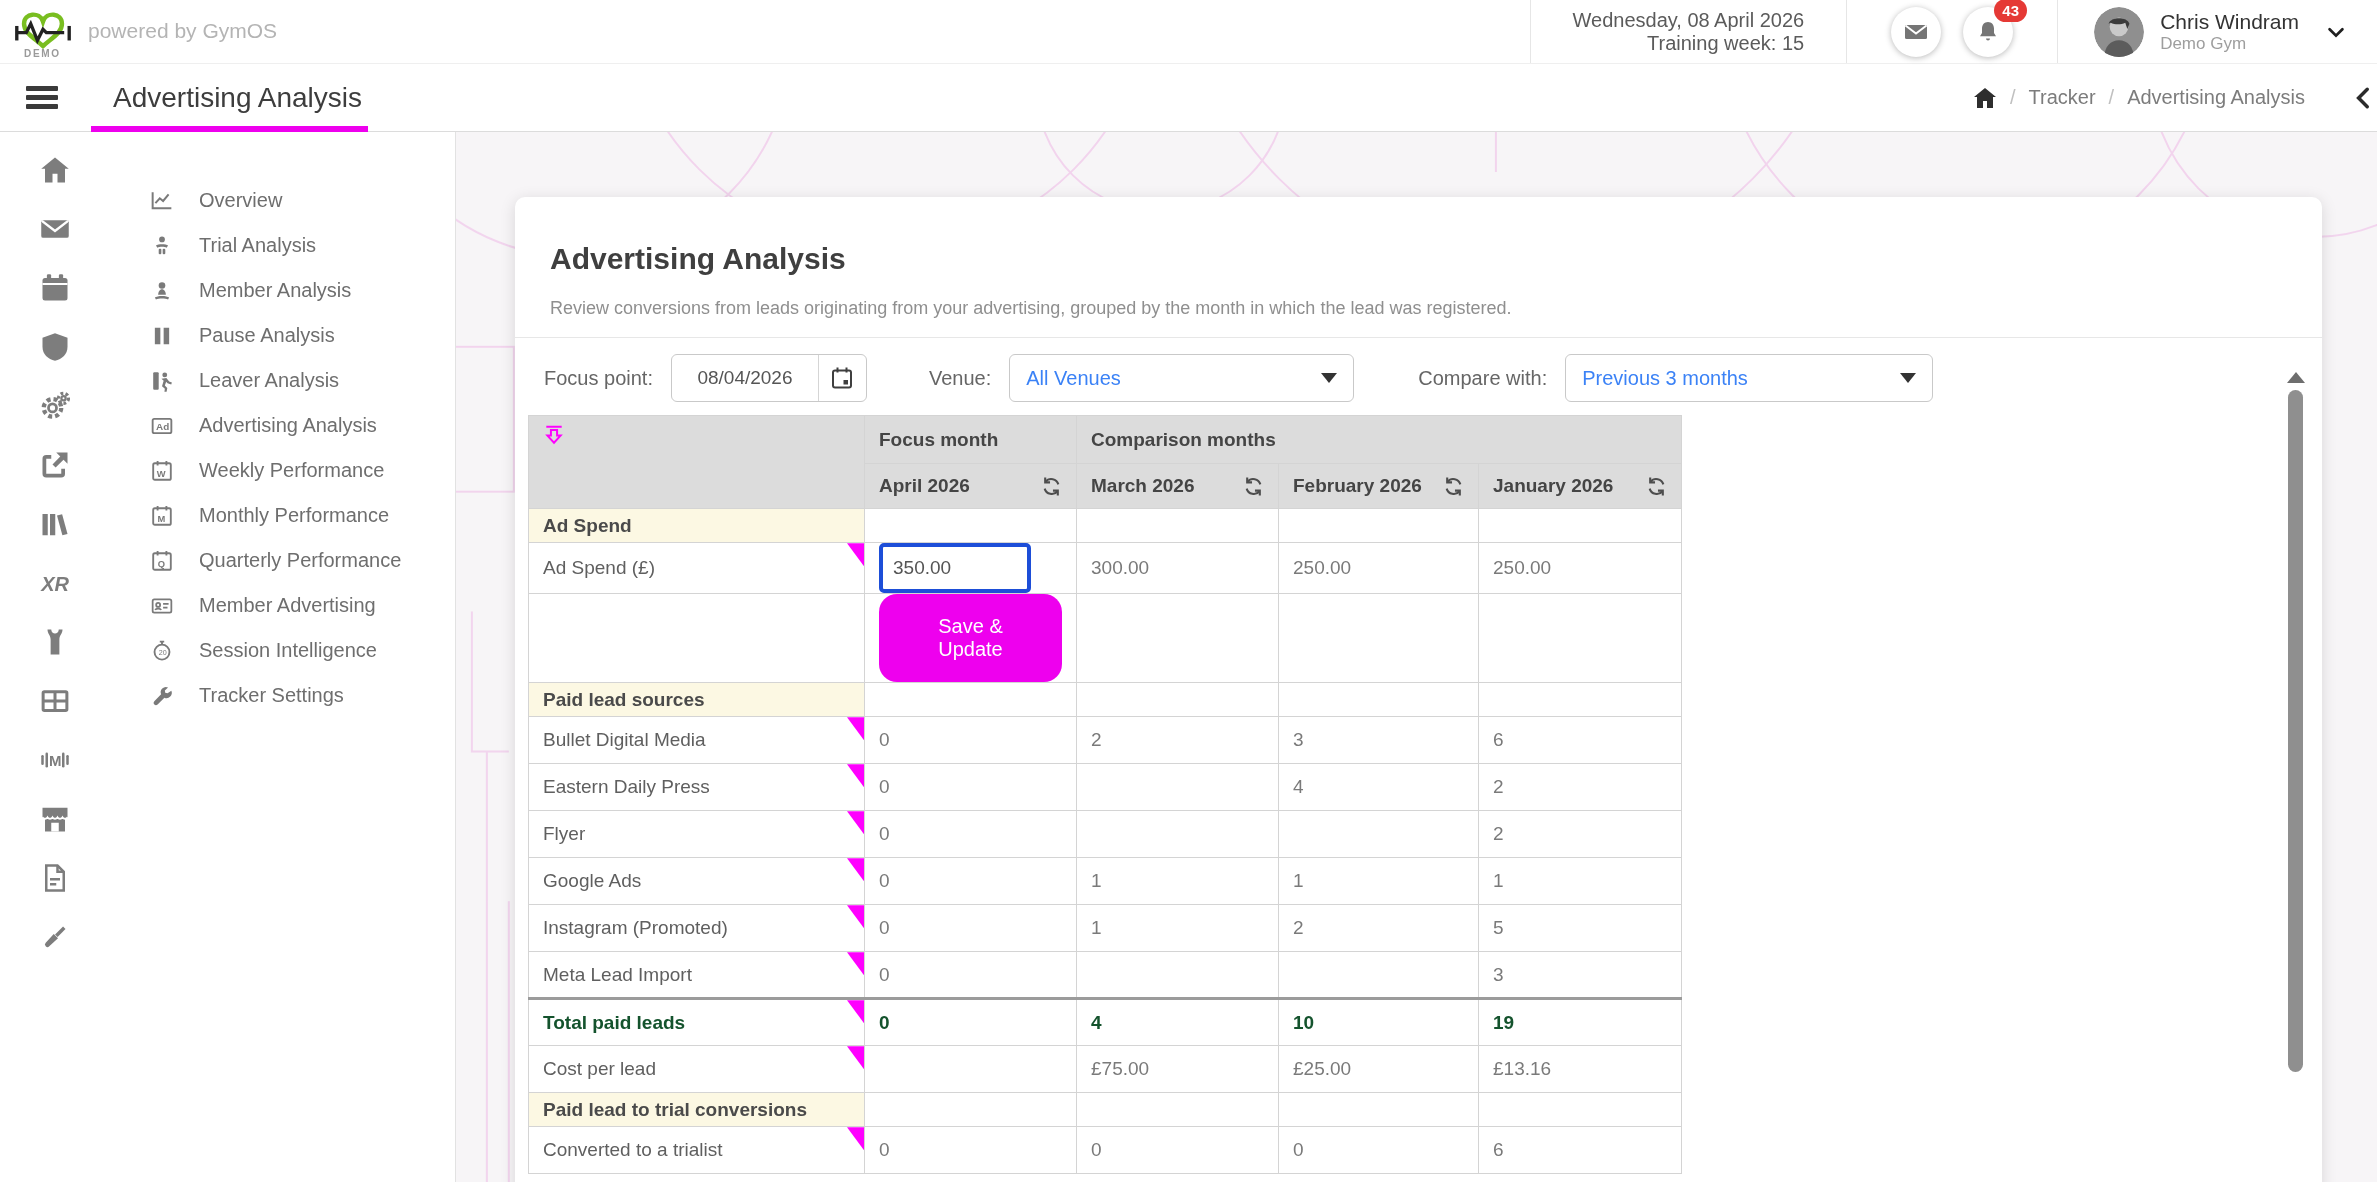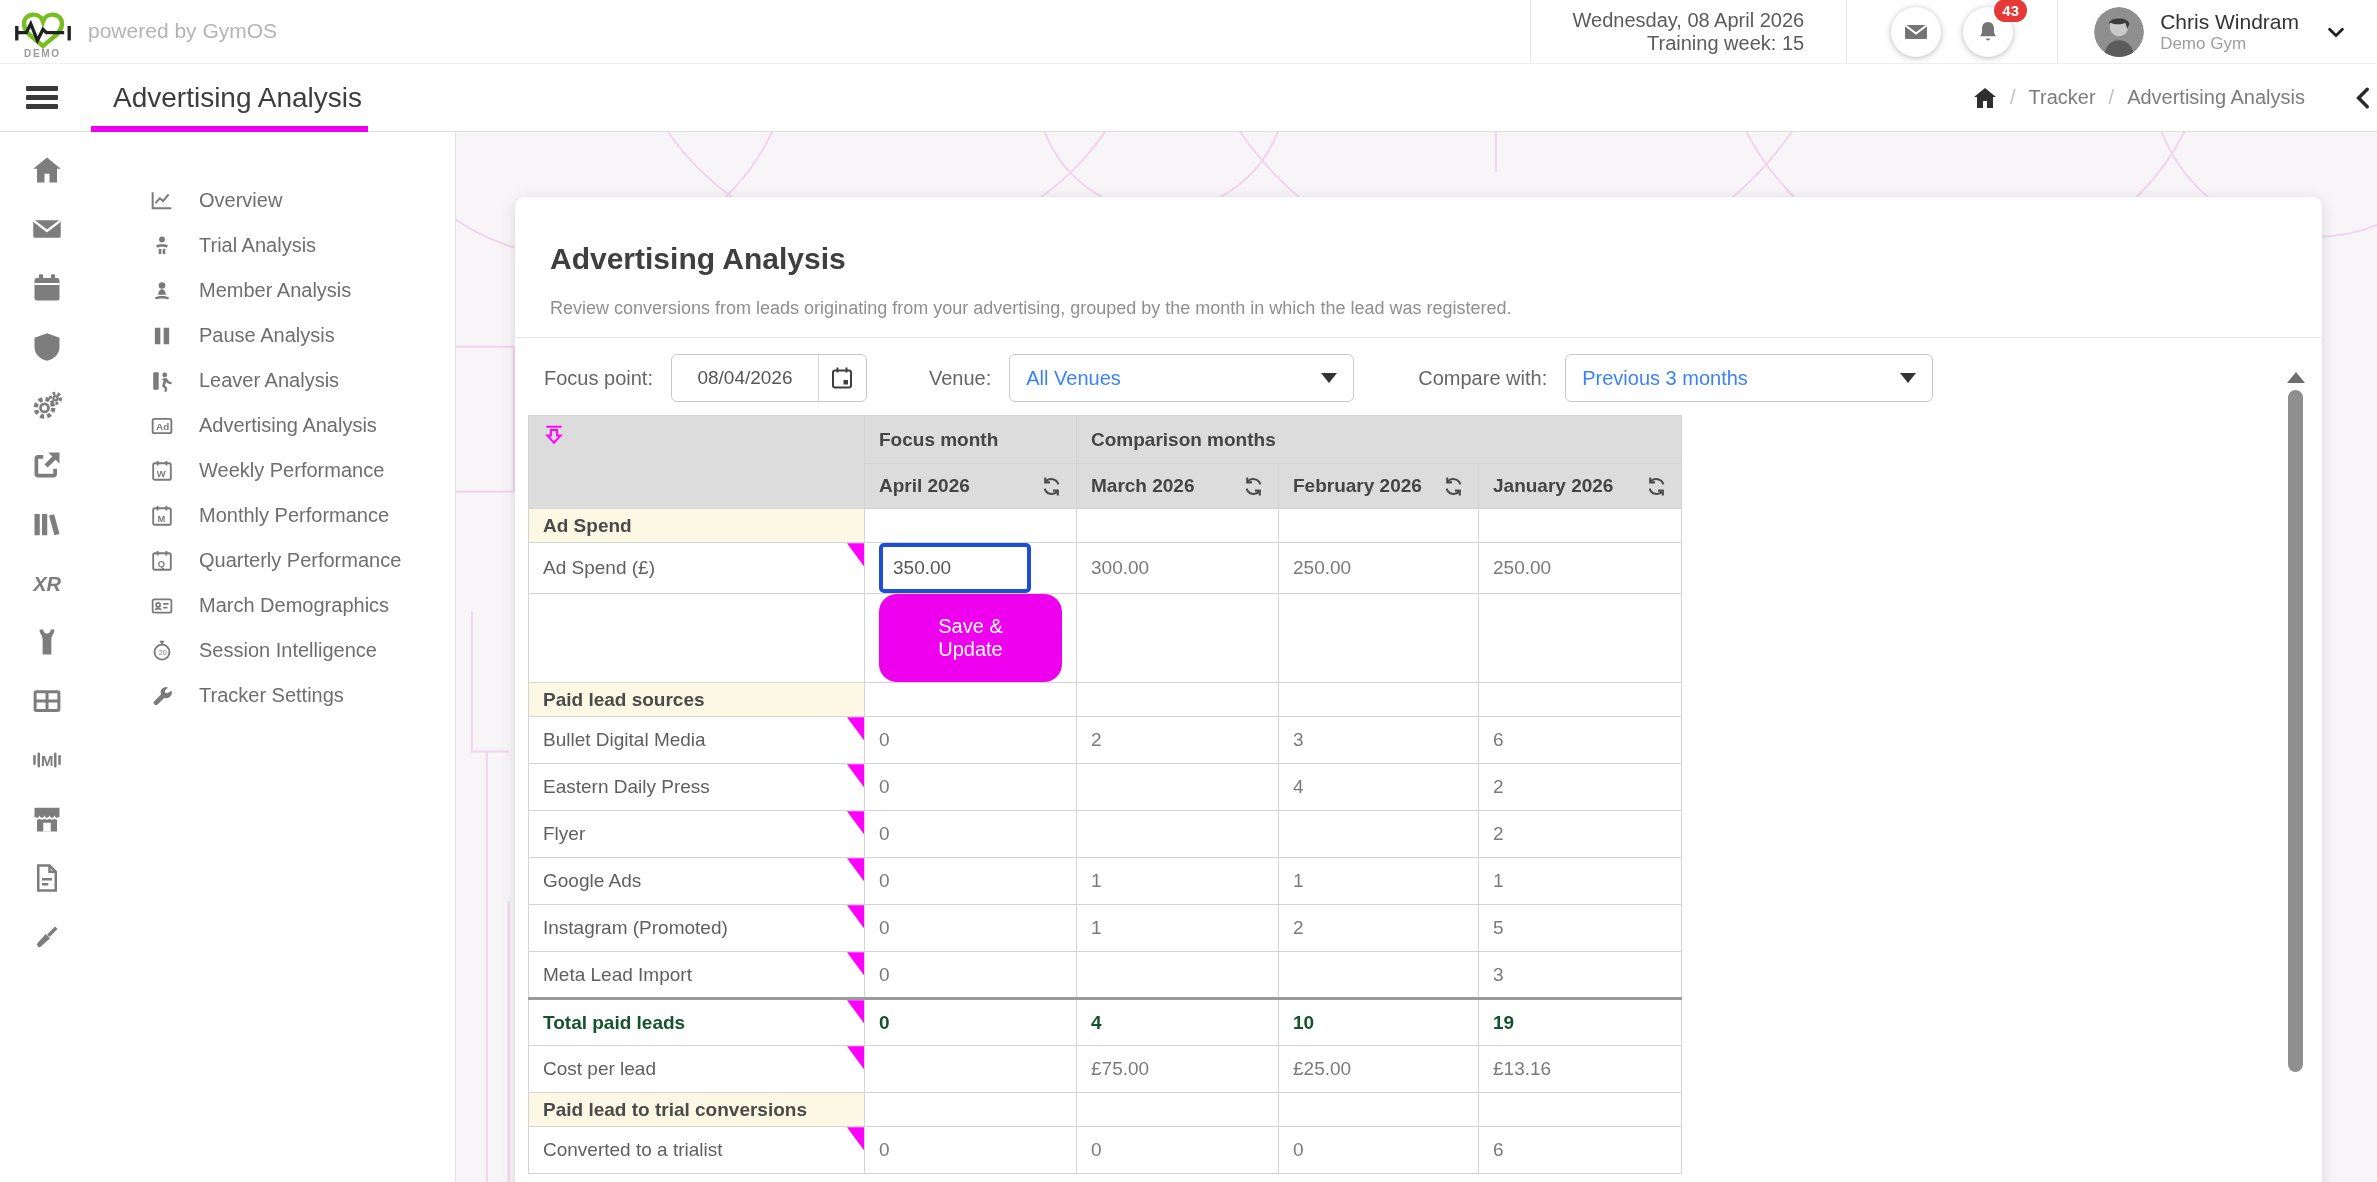--- a/index.html
+++ b/index.html
@@ -40,21 +40,21 @@
   .hamburger{margin-left:26px;width:32px;cursor:pointer}
   .hamburger div{height:4.4px;background:#3a3a3a;margin:4.6px 0;border-radius:1px}
   .ph-title{margin-left:55px;font-size:28px;color:#3d3d3d}
   .ph-underline{position:absolute;left:91px;bottom:-1px;width:277px;height:6px;background:var(--accent)}
   .breadcrumb{margin-left:auto;display:flex;align-items:center;gap:13px;font-size:20px;color:#7c7c7c;padding-right:24px}
   .bc-home svg{width:24px;height:24px;color:#2e2e2e}
   .bc-sep{color:#c0c0c0}
   .bc-link{cursor:pointer}
   .collapse-btn{width:26px;height:26px;margin-left:22px;cursor:pointer}
   
-  .rail{position:absolute;left:8px;top:132px;width:79px;bottom:0;background:#fff;
+  .rail{position:absolute;left:16px;top:132px;width:79px;bottom:0;background:#fff;
     border-right:1px solid #ececec;display:flex;flex-direction:column;align-items:center;padding-top:8px;z-index:4}
   .rail-icon{height:59px;width:100%;display:flex;align-items:center;justify-content:center;color:#7d7d7d;cursor:pointer}
   .rail-icon svg{width:30px;height:30px}
   
   .menu{position:absolute;left:79px;top:132px;width:377px;bottom:0;background:#fff;
     border-right:1px solid #e2e2e2;padding-top:46px;z-index:4}
   .menu-item{display:flex;align-items:center;gap:24px;height:45px;padding-left:72px;
     color:#6e6e6e;font-size:20px;cursor:pointer;white-space:nowrap}
   .menu-icon{width:24px;color:#7a7a7a;flex:0 0 auto}
   .menu-icon svg{width:22px;height:22px}
@@ -387,21 +387,21 @@
     </div>
     <div class="menu-item">
       <span class="menu-icon">
         <svg viewBox="0 0 20 20" fill="none" stroke="currentColor" stroke-width="1.6">
           <rect x="1.5" y="4" width="17" height="12" rx="1.5"></rect>
           <circle cx="6.5" cy="9" r="1.8"></circle>
           <path d="M3.8 13.6c.6-1.5 4.8-1.5 5.4 0"></path>
           <path d="M11 8h5M11 11.5h4"></path>
         </svg>
       </span>
-      <span>March Demographics</span>
+      <span>Member Advertising</span>
     </div>
     <div class="menu-item">
       <span class="menu-icon">
         <svg viewBox="0 0 20 20" fill="none" stroke="currentColor" stroke-width="1.7">
           <circle cx="10" cy="11" r="6.8"></circle>
           <path d="M8 1.5h4M10 1.5v2.7"></path>
           <text x="7" y="13.6" font-size="6.5" fill="currentColor" stroke="none" font-family="inherit">20</text>
         </svg>
       </span>
       <span>Session Intelligence</span>

